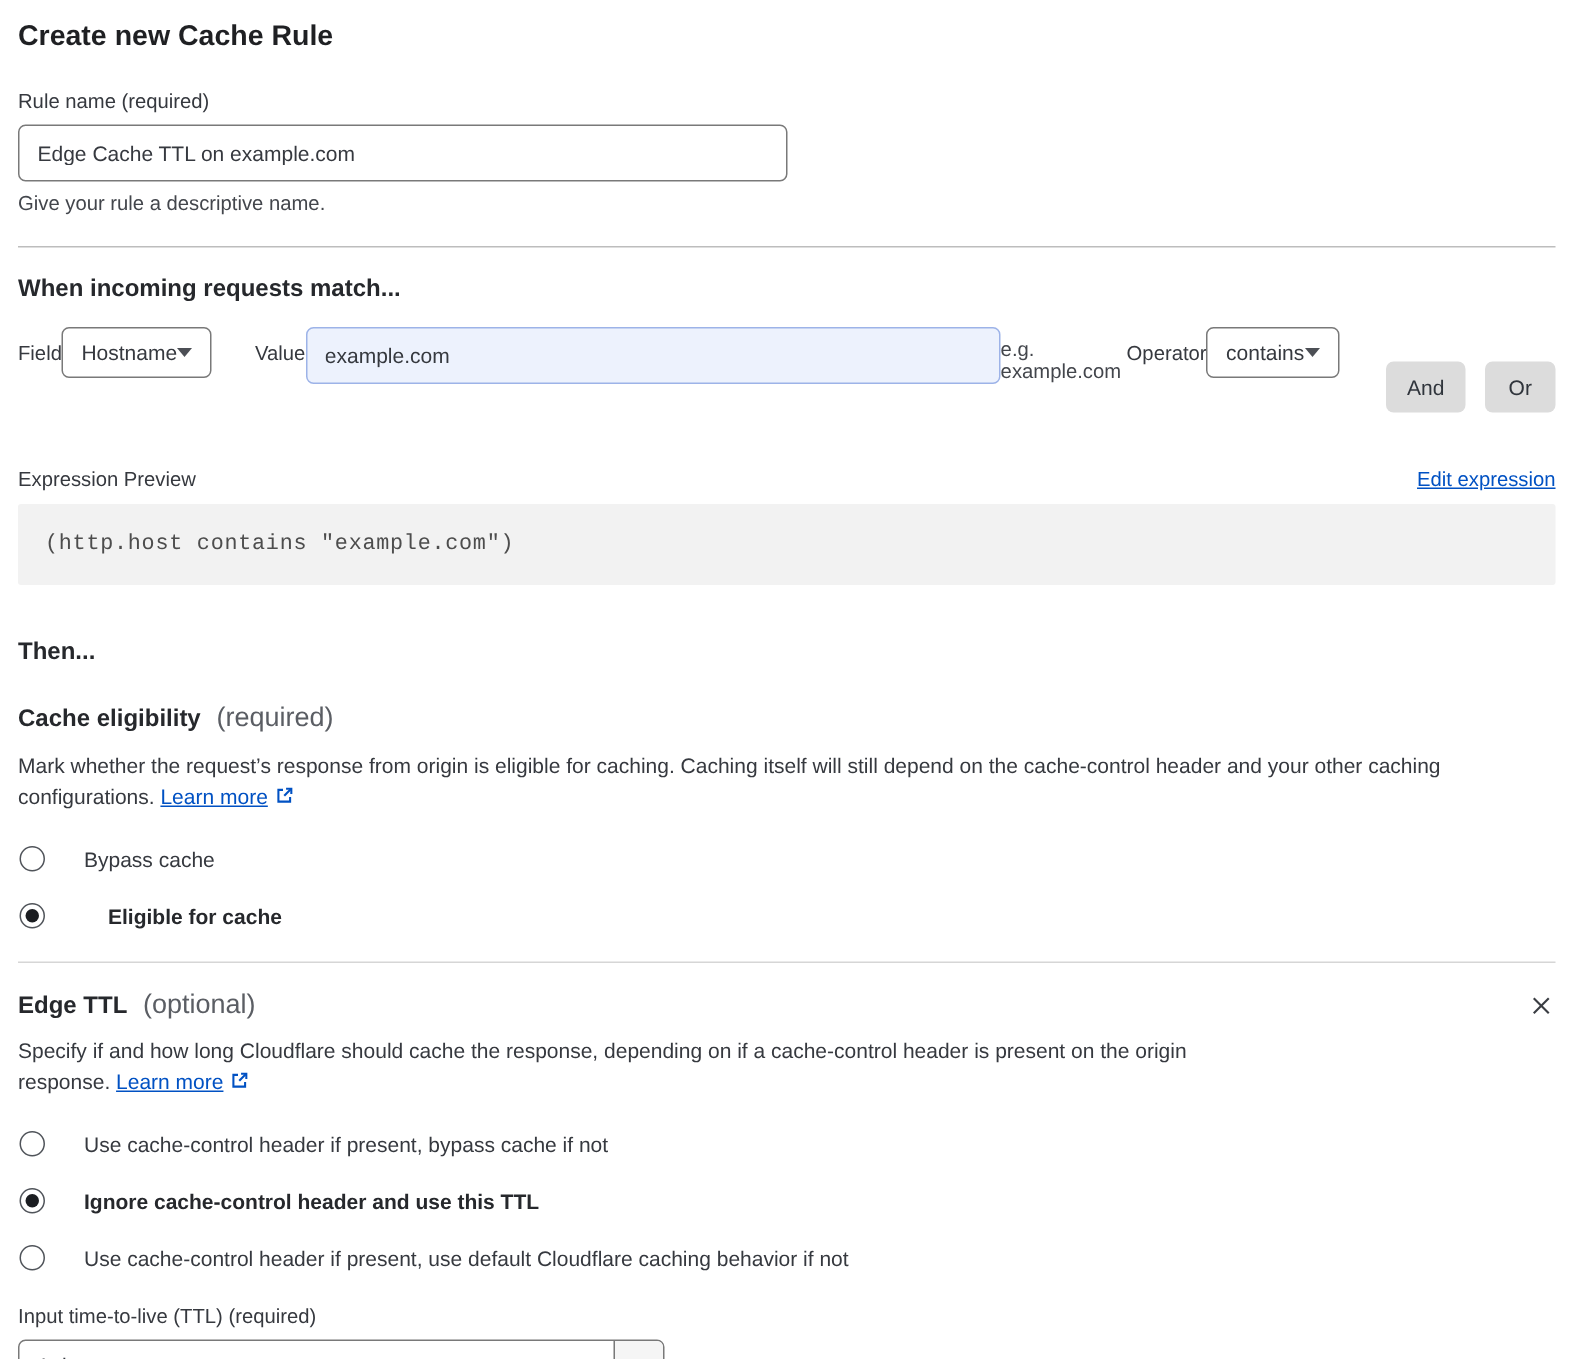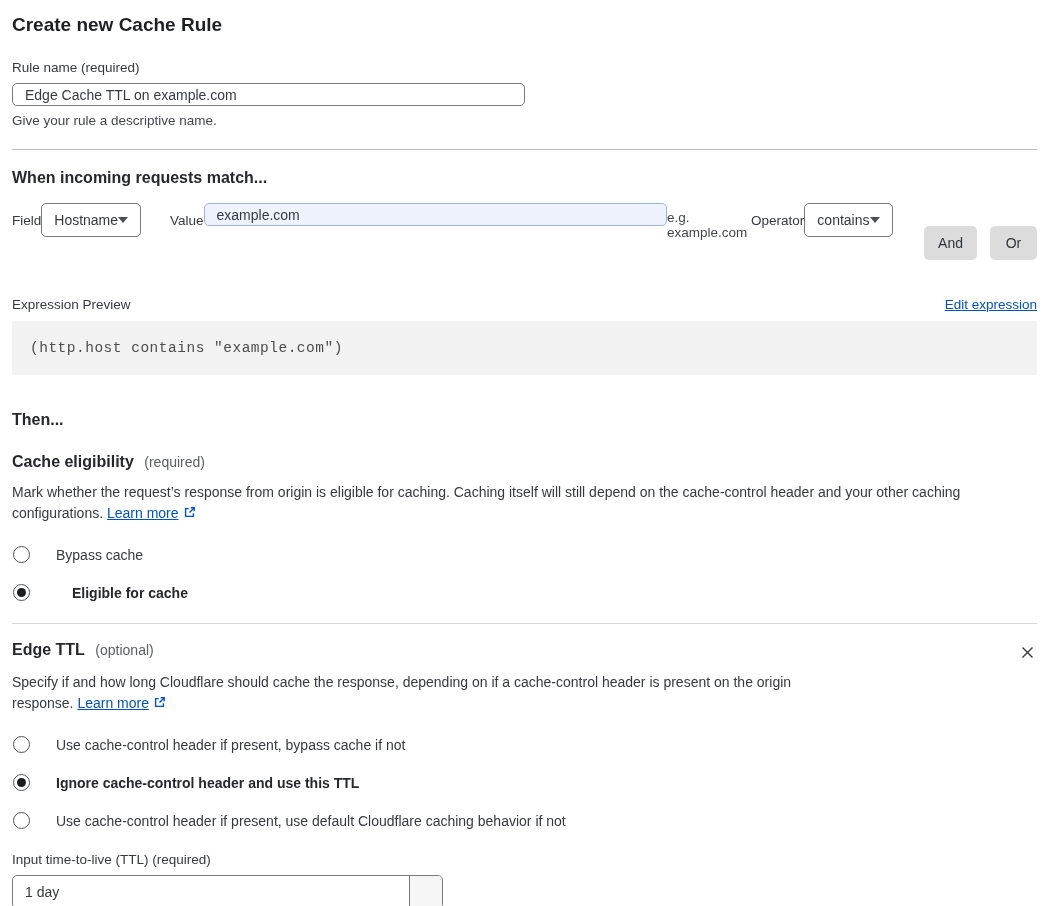--- a/index.html
+++ b/index.html
@@ -19,21 +19,21 @@
     margin-bottom: 24px;
   }
   .field-label {
     display: block;
     font-size: 13.5px;
     color: #36393f;
     margin-bottom: 8px;
     margin-top: 10px;
   }
   .text-input {
-    height: 23px;
+    height: 38px;
     border: 1px solid #797979;
     border-radius: 5px;
     background: #fff;
     font-family: "Liberation Sans", "DejaVu Sans", sans-serif;
     font-size: 14px;
     color: #36393f;
     padding: 0 12px;
     outline: none;
   }
   .rule-name-input { width: 513px; display: block; }
@@ -51,21 +51,21 @@
     border: none;
     border-top: 1px solid #d6d6d6;
     margin: 0;
   }
   .section-heading {
     font-size: 16px;
     font-weight: 700;
     color: #26282c;
   }
   .qualifier {
-    font-size: 14px;
+    font-size: 18px;
     font-weight: 400;
     color: #5b5e64;
     margin-left: 6px;
   }
   
   .match-row { display: flex; align-items: flex-start; }
   .col { display: flex; flex-direction: row; }
   .col-field { width: 151px; margin-right: 7px; }
   .col-operator { width: 151px; margin-right: 9px; }
   .col-value { flex: 1 1 auto; }

